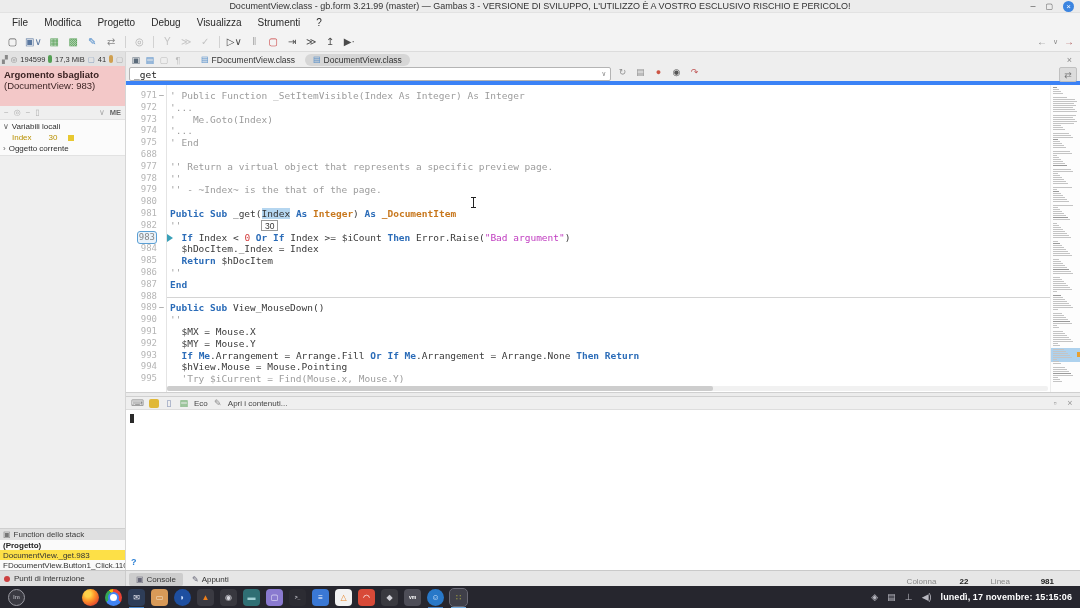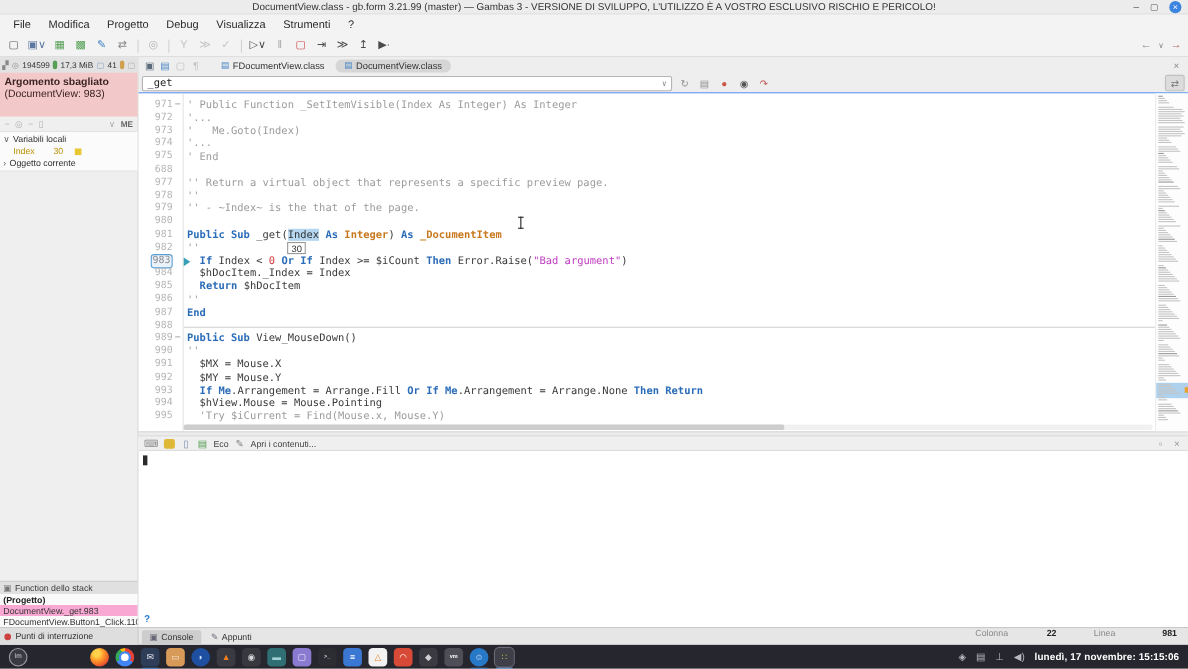--- a/index.html
+++ b/index.html
@@ -33,30 +33,30 @@
   .vars{background:#fbfbfb;font-size:8px;color:#2e2e2e;padding:1px 0;border-top:1px solid #e2e2e2;border-bottom:1px solid #e2e2e2}
   .var-row{height:11px;display:flex;align-items:center;padding:0 3px;gap:3px;white-space:nowrap}
   .var-name,.var-val{color:#b89000}
   .var-val{margin-left:14px}
   .var-flag{width:6px;height:6px;background:#e8c830;margin-left:8px}
   .left-fill{flex:1}
   .stack-header{height:12px;background:#e0e0e0;font-size:8px;color:#3a3a3a;display:flex;align-items:center;gap:3px;padding:0 3px;border-top:1px solid #cfcfcf}
   .stack-list{font-size:8px;background:#fafafa}
   .stack-project{height:10px;display:flex;align-items:center;padding:0 3px;font-weight:bold;color:#222}
   .stack-row{height:10px;display:flex;align-items:center;padding:0 3px;color:#333;white-space:nowrap;overflow:hidden}
-  .stack-row.sel{background:#f9a8d4}
+  .stack-row.sel{background:#fde047}
   
   .right-col{flex:1;display:flex;flex-direction:column;min-width:0}
   .tabrow{height:15px;background:#eeeeee;display:flex;align-items:center;padding:0 4px;gap:3px;font-size:8.5px;color:#333}
   .view-icon{min-width:12px;text-align:center;font-size:9px}
   .tab{display:flex;align-items:center;gap:3px;padding:1px 8px;border-radius:7px;white-space:nowrap}
   .tab.active{background:#d6d6d6}
   .tab-ic{font-size:8px}
   .tab-close{margin-left:auto;color:#888;font-size:9px;padding:0 4px}
-  .searchrow{height:18px;background:#eeeeee;display:flex;align-items:center;padding:0 3px;gap:5px;border-bottom:1px solid #3b82f6}
+  .searchrow{height:18px;background:#eeeeee;display:flex;align-items:flex-start;padding:0 3px;gap:5px;border-bottom:4px solid #3b82f6}
   .search-combo{width:482px;height:14px;background:#fff;border:1px solid #b4b4b4;border-radius:2px;font-size:9.5px;color:#222;display:flex;align-items:center;padding:0 4px;font-family:"DejaVu Sans Mono",monospace}
   .combo-caret{margin-left:auto;color:#888;font-size:7px}
   .sr-icon{min-width:13px;text-align:center;font-size:9px}
   .sr-spacer{flex:1}
   .sr-right{width:18px;height:15px;background:#dcdcdc;border:1px solid #c0c0c0;border-radius:2px;color:#777;font-size:9px;display:flex;align-items:center;justify-content:center}
   
   .editor{flex:1;position:relative;background:#fff;display:flex;min-height:0}
   .code-scroll{flex:1;position:relative;overflow:hidden;padding-top:5px}
   .code-scroll::before{content:"";position:absolute;left:40px;top:0;bottom:0;width:1px;background:#e4e4e4}
   .code-line{display:flex;height:11.8px;line-height:11.8px;font-family:"DejaVu Sans Mono",monospace;font-size:9.5px;white-space:pre;position:relative}
@@ -95,21 +95,21 @@
   .console-body{flex:1;position:relative}
   .cursor-block{position:absolute;left:4px;top:4px;width:4px;height:9px;background:#2a2a2a}
   .prompt{position:absolute;left:5px;bottom:3px;color:#2a7fd4;font-size:9px;font-weight:bold}
   
   .bottom-strip{height:16px;display:flex;align-items:stretch;background:#e6e6e6;border-top:1px solid #c9c9c9;font-size:8px;color:#333}
   .bp-header{width:126px;flex:none;background:#dedede;display:flex;align-items:center;gap:4px;padding:0 4px;border-right:1px solid #ccc}
   .bp-dot{width:6px;height:6px;border-radius:50%;background:#cc4040;flex:none}
   .console-tabs{display:flex;align-items:center;gap:2px;padding-left:3px}
   .ctab{display:flex;align-items:center;gap:3px;padding:1px 7px;border-radius:2px;height:13px;margin-top:1px}
   .ctab.active{background:#cdcdcd}
-  .status-right{margin-left:auto;display:flex;align-items:flex-start;padding-right:10px;gap:16px}
+  .status-right{margin-left:auto;display:flex;align-items:flex-end;padding-right:26px;gap:4px}
   .status-label{color:#888}
   .status-val{font-weight:bold;color:#222;text-align:right}
   .w28{width:28px}.w40{width:40px}
   .status-label{margin-left:18px}
   
   .taskbar{height:22px;background:#26262e;display:flex;align-items:center;padding:0 8px;gap:5px}
   .mint{width:17px;height:17px;border-radius:50%;border:1px solid #9a9aa2;background:#3a3a42;color:#cfcfd6;font-size:6px;display:flex;align-items:center;justify-content:center;margin-right:52px;flex:none}
   .app{width:17px;height:17px;border-radius:4px;position:relative;display:flex;align-items:center;justify-content:center;font-size:8px;flex:none}
   .app.circle{border-radius:50%}
   .app.small-g{font-size:5px;font-weight:bold}

